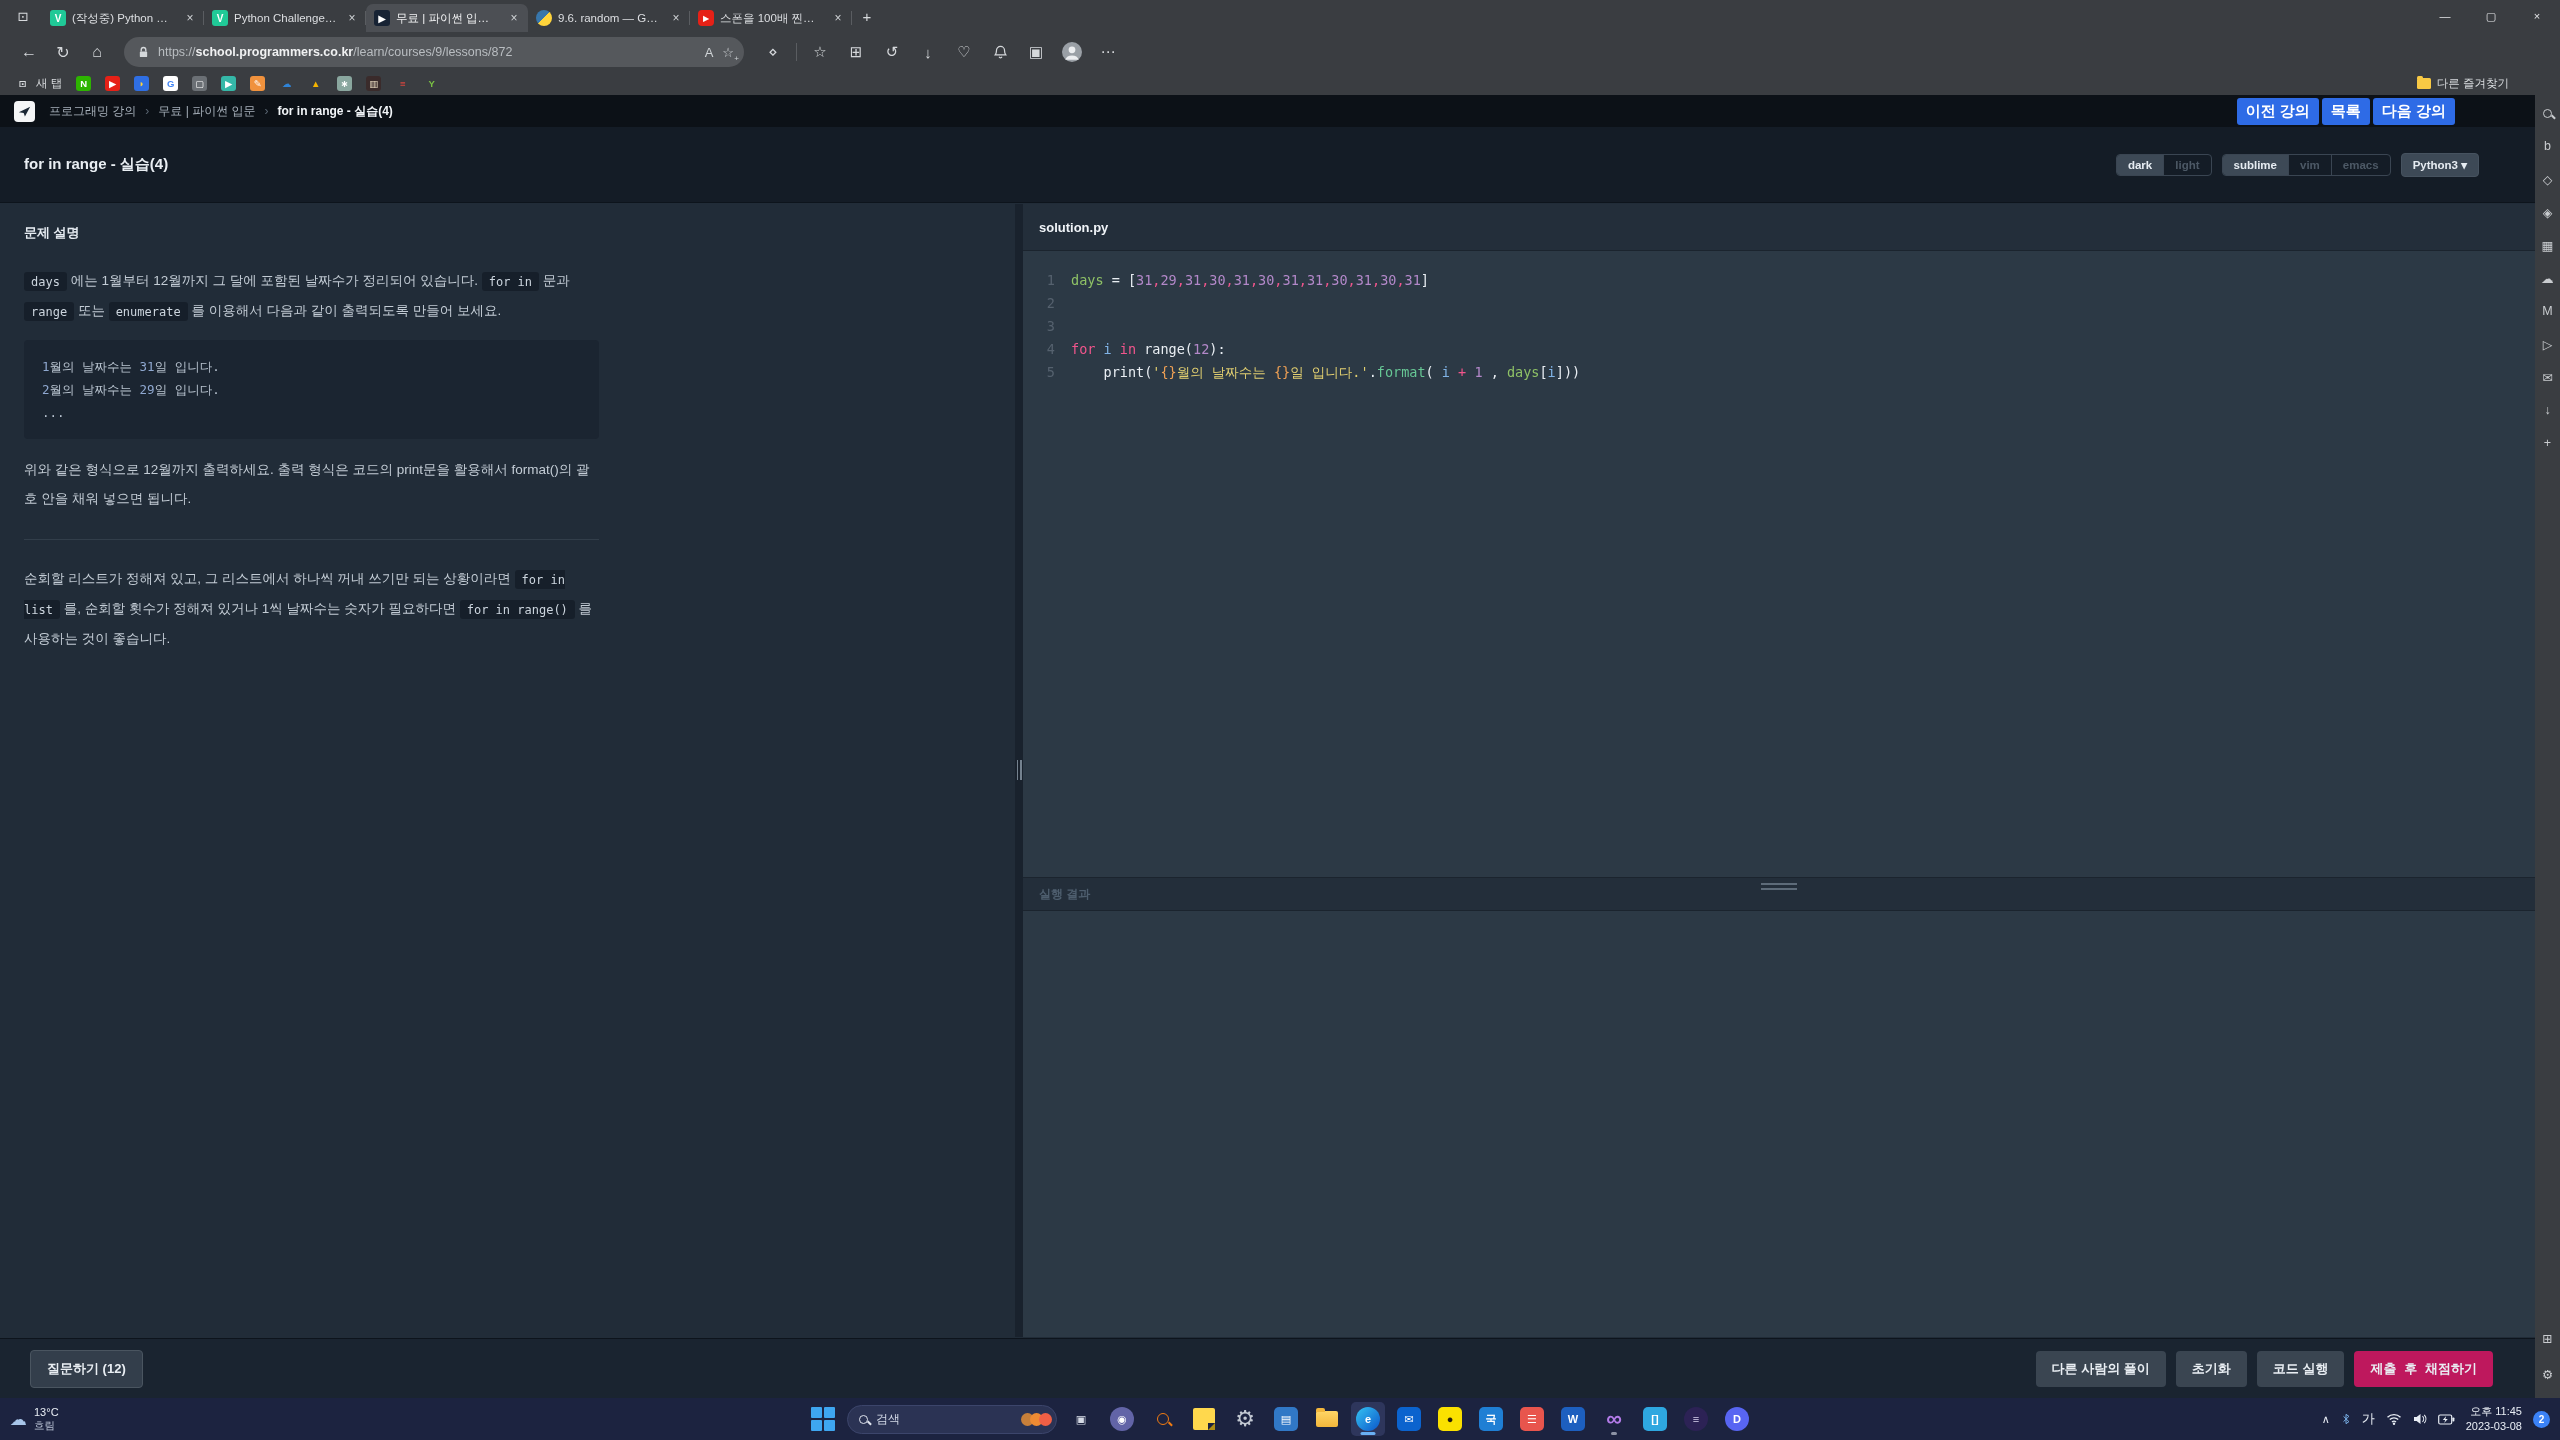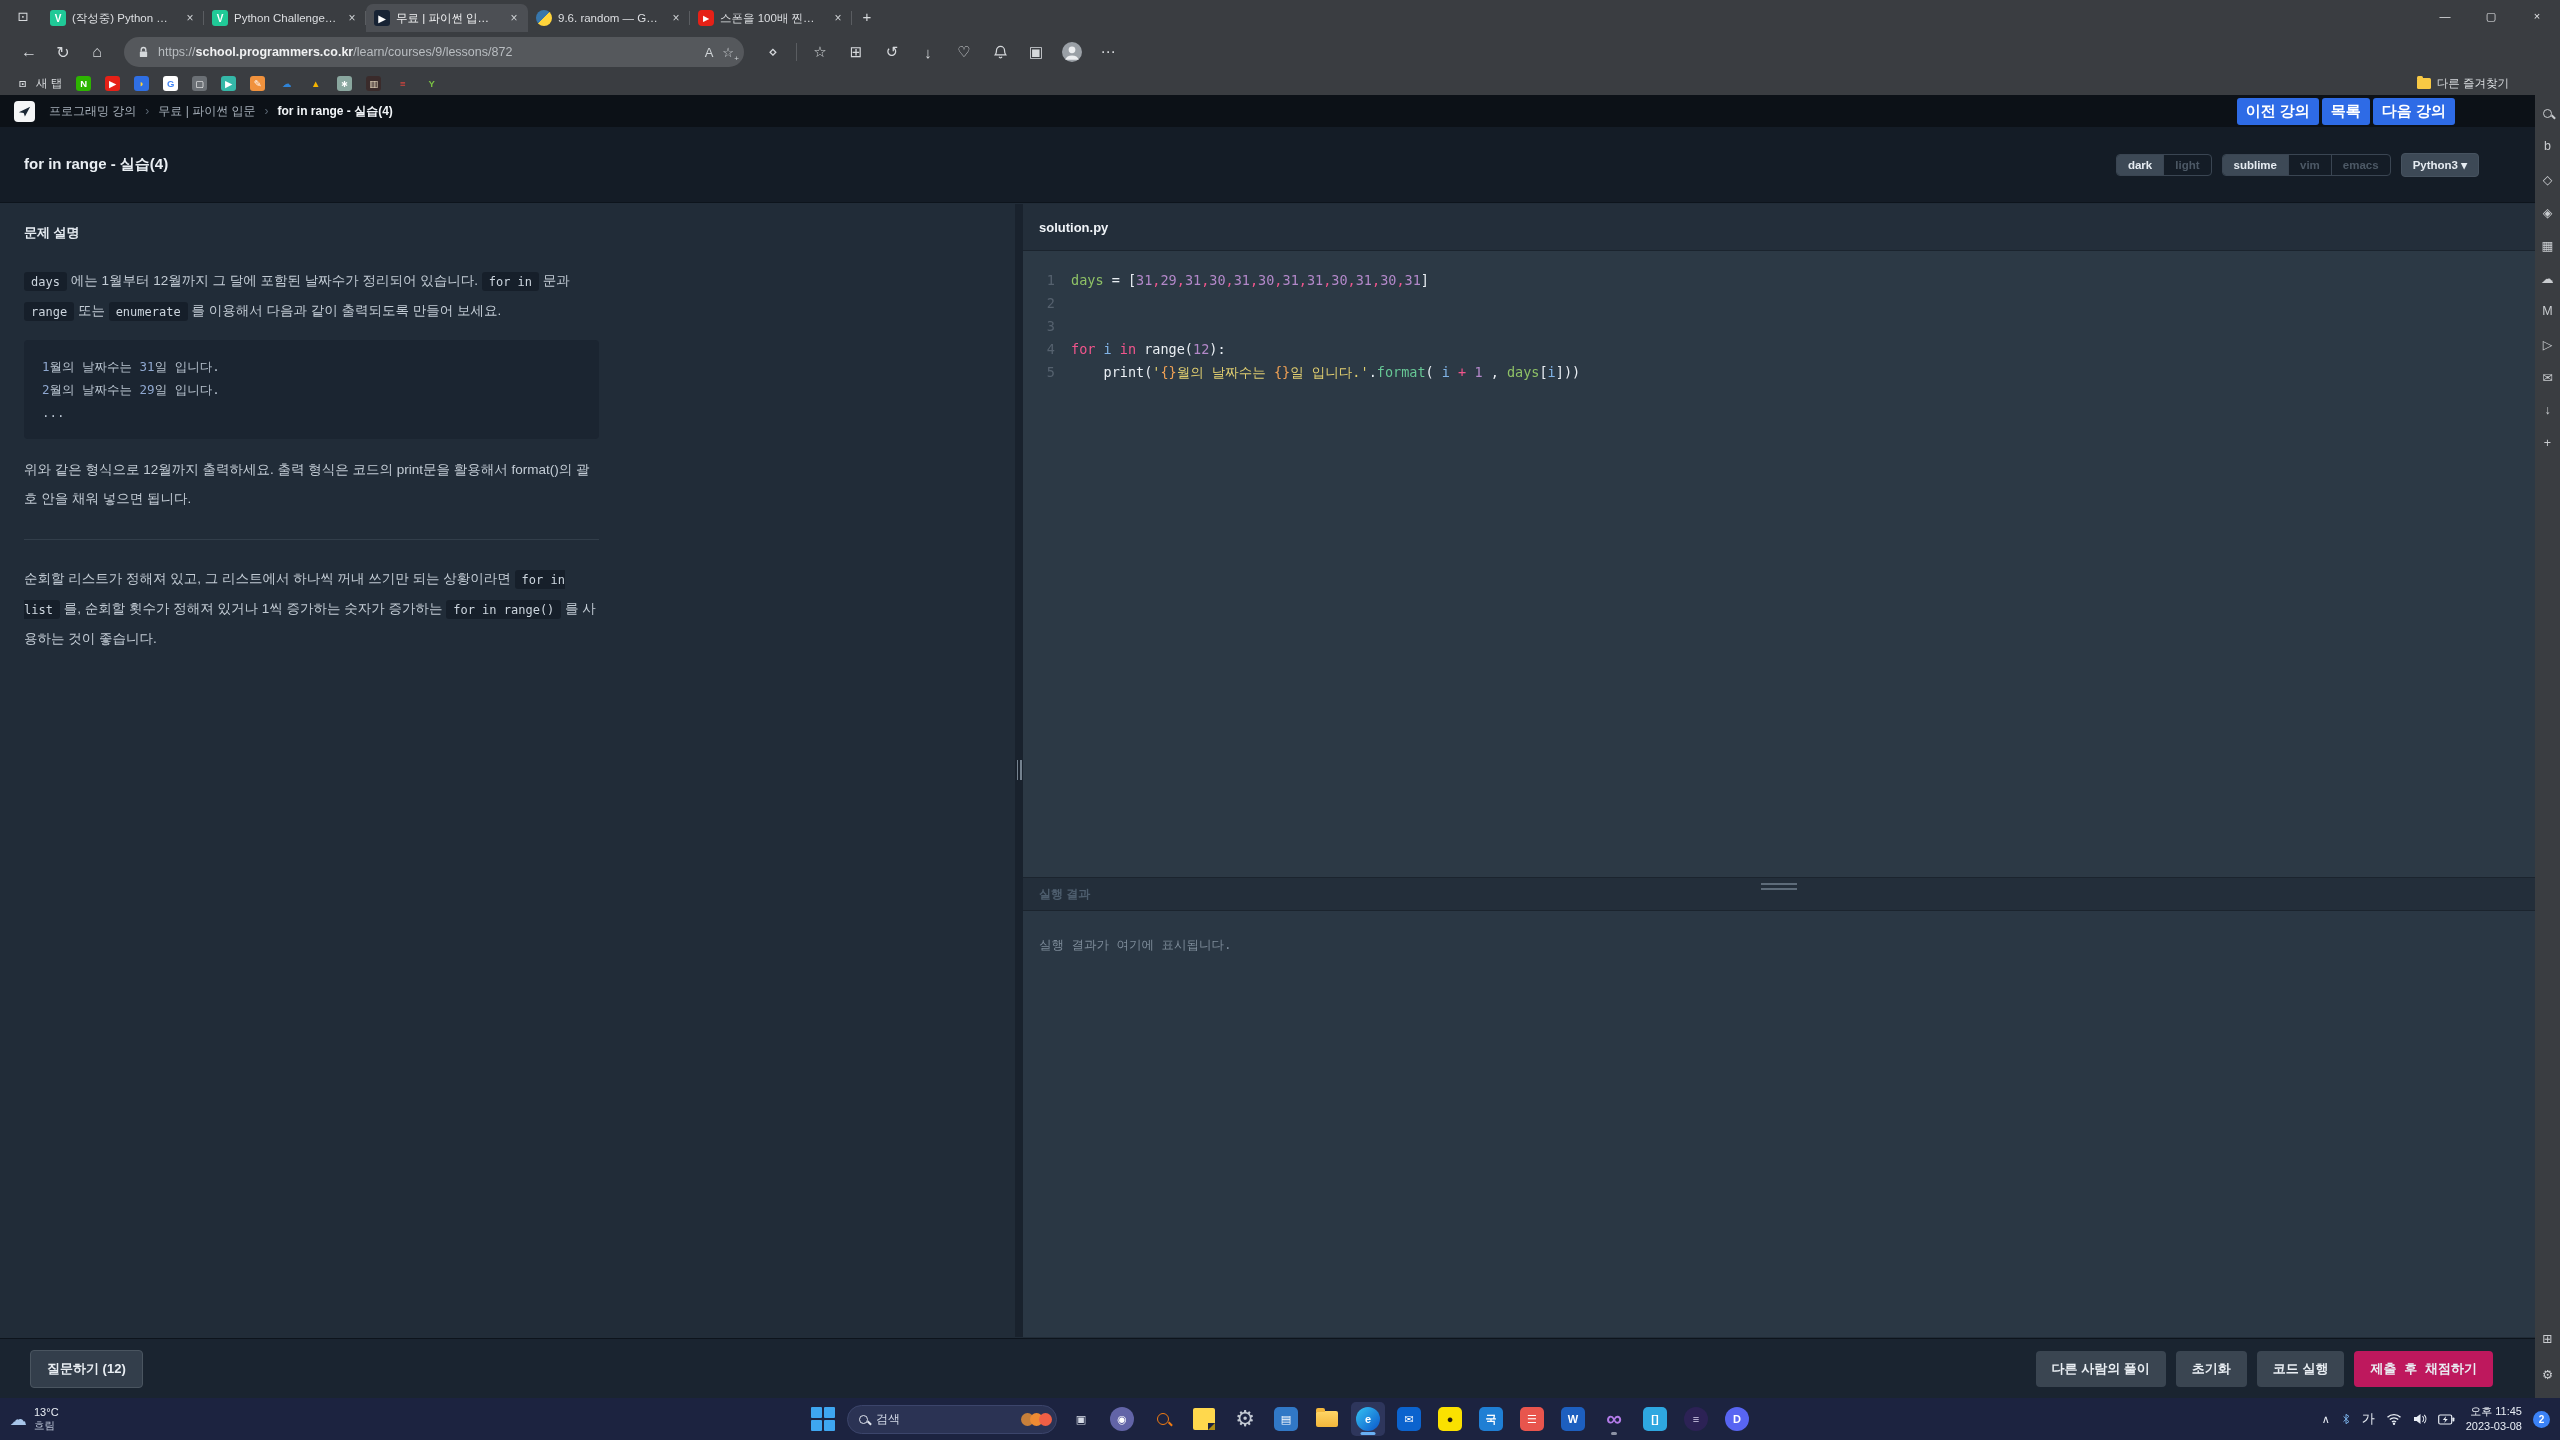--- a/index.html
+++ b/index.html
@@ -331,21 +331,21 @@
     </div>
 
     <div class="main">
 
       <div class="desc-panel">
         <div class="desc-h">문제 설명</div>
         <p class="desc-p"><code class="chip">days</code><span> 에는 1월부터 12월까지 그 달에 포함된 날짜수가 정리되어 있습니다. </span><code class="chip">for in</code><span> 문과 </span><code class="chip">range</code><span> 또는 </span><code class="chip">enumerate</code><span> 를 이용해서 다음과 같이 출력되도록 만들어 보세요.</span></p>
         <pre class="example"><div class="exline"><span class="e-n">1</span><span class="e-t">월의 날짜수는 </span><span class="e-n">31</span><span class="e-t">일 입니다.</span></div><div class="exline"><span class="e-n">2</span><span class="e-t">월의 날짜수는 </span><span class="e-n">29</span><span class="e-t">일 입니다.</span></div><div class="exline"><span class="e-t">...</span></div></pre>
         <p class="desc-p"><span>위와 같은 형식으로 12월까지 출력하세요. 출력 형식은 코드의 print문을 활용해서 format()의 괄호 안을 채워 넣으면 됩니다.</span></p>
         <hr class="desc-hr">
-        <p class="desc-p"><span>순회할 리스트가 정해져 있고, 그 리스트에서 하나씩 꺼내 쓰기만 되는 상황이라면 </span><code class="chip">for in list</code><span> 를, 순회할 횟수가 정해져 있거나 1씩 증가하는 숫자가 증가하는 </span><code class="chip">for in range()</code><span> 를 사용하는 것이 좋습니다.</span></p>
+        <p class="desc-p"><span>순회할 리스트가 정해져 있고, 그 리스트에서 하나씩 꺼내 쓰기만 되는 상황이라면 </span><code class="chip">for in list</code><span> 를, 순회할 횟수가 정해져 있거나 1씩 날짜수는 숫자가 필요하다면 </span><code class="chip">for in range()</code><span> 를 사용하는 것이 좋습니다.</span></p>
       </div>
 
       <div class="splitter">
         <div class="v-grip">
             <i></i>
             <i></i>
           </div>
       </div>
 
       <div class="right-panel">
@@ -374,23 +374,20 @@
               <span class="cl-code"><span class="c-w">    print(</span><span class="c-y">'</span><span class="c-o">{}</span><span class="c-y">월의 날짜수는 </span><span class="c-o">{}</span><span class="c-y">일 입니다.</span><span class="c-y">'</span><span class="c-w">.</span><span class="c-t">format</span><span class="c-w">( </span><span class="c-b">i</span><span class="c-w"> </span><span class="c-k">+</span><span class="c-w"> </span><span class="c-p">1</span><span class="c-w"> </span><span class="c-w">,</span><span class="c-w"> </span><span class="c-g">days</span><span class="c-w">[</span><span class="c-b">i</span><span class="c-w">]</span><span class="c-w">))</span></span>
             </div>
           </div>
         <div class="result-header">
           <div class="h-grip">
               <i></i>
               <i></i>
             </div>
           <span class="result-title">실행 결과</span>
         </div>
-        <div class="result-body">
-          <span>실행 결과가 여기에 표시됩니다.</span>
-        </div>
       </div>
     </div>
 
     <div class="bottom-bar">
       <button class="btn outline">질문하기 (12)</button>
       <div class="bar-right">
         <button class="btn">다른 사람의 풀이</button>
         <button class="btn">초기화</button>
         <button class="btn">코드 실행</button>
         <button class="btn blue">제출 후 채점하기</button>

